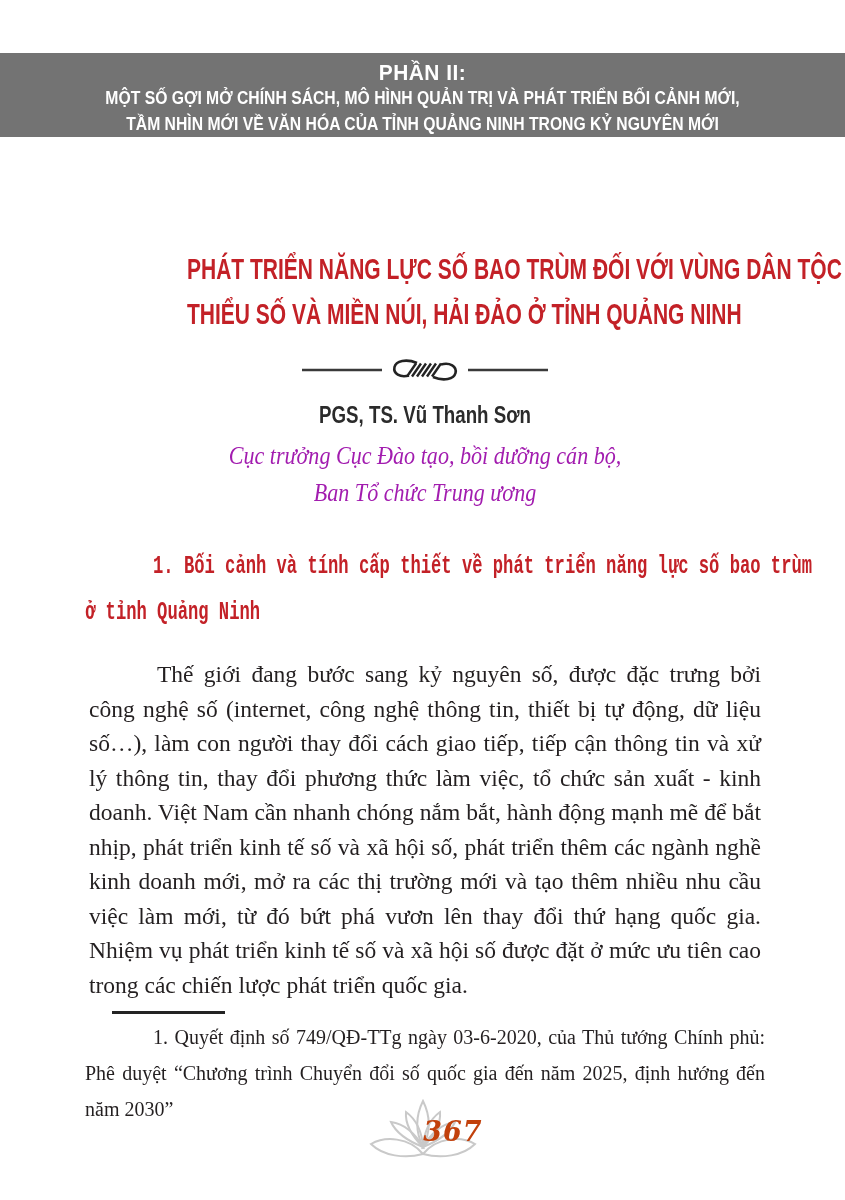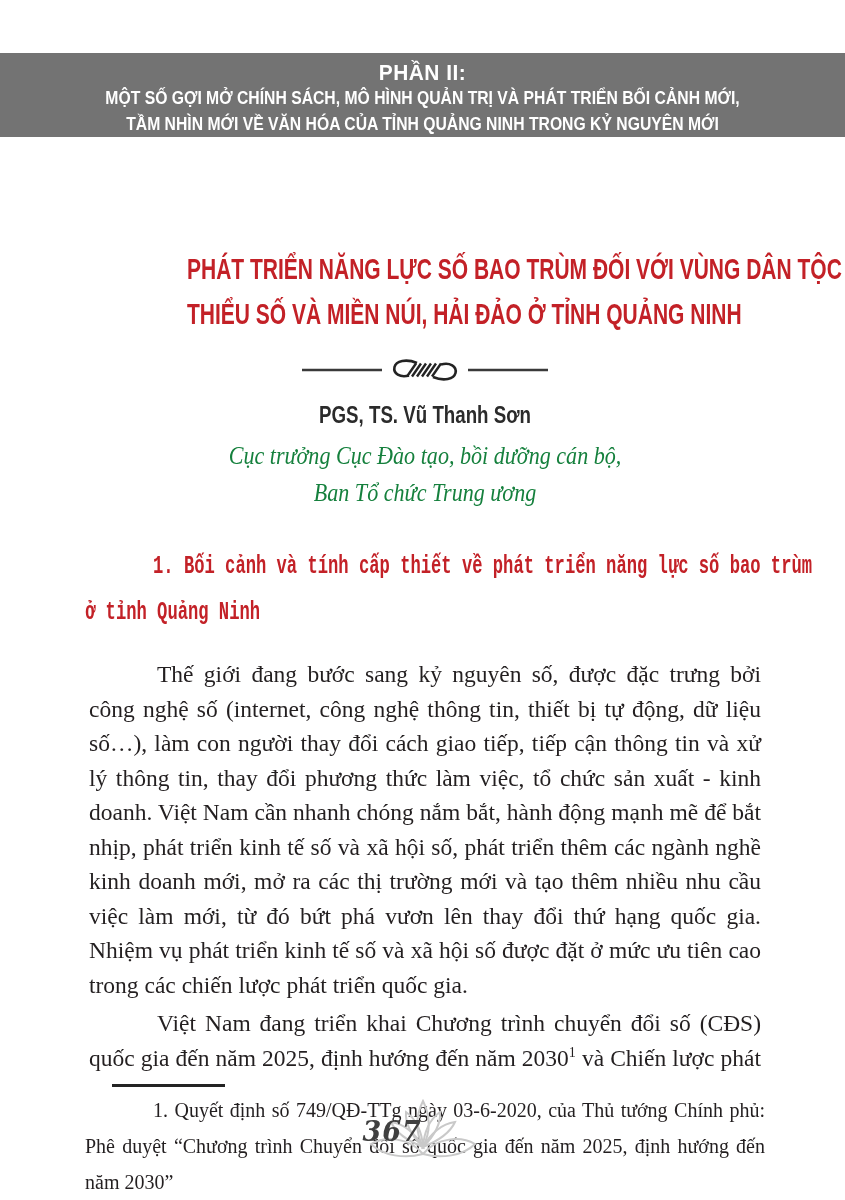--- a/index.html
+++ b/index.html
@@ -34,21 +34,21 @@
   .title{margin-top:238px;color:#c32127;font-family:"Liberation Sans",sans-serif;font-weight:bold;text-align:center;}
   .title .line{font-size:30px;line-height:45px;white-space:nowrap;transform:scaleX(.70);transform-origin:50% 50%;}
   .divider{margin-top:6px;text-align:center;line-height:0;}
   .author{
     margin-top:16px;text-align:center;
     font-family:"Liberation Sans",sans-serif;font-weight:bold;
     font-size:24px;line-height:32px;white-space:nowrap;
     transform:scaleX(.78);transform-origin:50% 50%;
     color:#2b2b2b;
   }
-  .affil{margin-top:6px;text-align:center;font-style:italic;font-size:26px;color:#15803d;}
+  .affil{margin-top:6px;text-align:center;font-style:italic;font-size:26px;color:#a21caf;}
   .affil .line{line-height:37px;white-space:nowrap;transform:scaleX(.85);transform-origin:50% 50%;}
   .heading{
     margin-top:32px;color:#c32127;
     font-family:Liberation Mono, monospace;font-weight:bold;
     font-size:26px;
   }
   .heading .l{line-height:46px;white-space:nowrap;transform:scaleX(.66);transform-origin:0 50%;}
   .heading .l1{margin-left:68px;}
   .bodytext p{
     margin:4px;font-size:23.5px;line-height:34.5px;
@@ -61,23 +61,23 @@
   .footnote{margin-top:9px;}
   .fn-rule{width:113px;height:0;border-top:3px solid #232323;margin-left:27px;}
   .fn-text{
     margin:5px 0 0 0;font-size:20px;line-height:36px;
     text-align:justify;text-indent:68px;color:#231f20;
   }
   
   .footer{position:absolute;top:1096px;left:0;width:845px;display:flex;justify-content:center;}
   .lotus-wrap{position:relative;width:120px;height:68px;}
   .page-num{
-    position:absolute;left:0;right:0;top:20px;text-align:left;
+    position:absolute;left:0;right:0;top:20px;text-align:right;
     font-family:"DejaVu Serif",serif;font-style:italic;font-weight:bold;
-    font-size:27px;letter-spacing:1px;color:#404040;
+    font-size:27px;letter-spacing:1px;color:#c2410c;
   }
 </style>
 </head>
 <body>
 
 <header class="banner">
   <div class="part">PHẦN II:</div>
   <div class="sub">MỘT SỐ GỢI MỞ CHÍNH SÁCH, MÔ HÌNH QUẢN TRỊ VÀ PHÁT TRIỂN BỐI CẢNH MỚI,</div>
   <div class="sub">TẦM NHÌN MỚI VỀ VĂN HÓA CỦA TỈNH QUẢNG NINH TRONG KỶ NGUYÊN MỚI</div>
 </header>
@@ -113,21 +113,20 @@
     <div class="line">Ban Tổ chức Trung ương</div>
   </div>
 
   <h2 class="heading">
     <div class="l l1">1. Bối cảnh và tính cấp thiết về phát triển năng lực số bao trùm</div>
     <div class="l">ở tỉnh Quảng Ninh</div>
   </h2>
 
   <div class="bodytext">
     <p class="first">Thế giới đang bước sang kỷ nguyên số, được đặc trưng bởi công nghệ số (internet, công nghệ thông tin, thiết bị tự động, dữ liệu số…), làm con người thay đổi cách giao tiếp, tiếp cận thông tin và xử lý thông tin, thay đổi phương thức làm việc, tổ chức sản xuất - kinh doanh. Việt Nam cần nhanh chóng nắm bắt, hành động mạnh mẽ để bắt nhịp, phát triển kinh tế số và xã hội số, phát triển thêm các ngành nghề kinh doanh mới, mở ra các thị trường mới và tạo thêm nhiều nhu cầu việc làm mới, từ đó bứt phá vươn lên thay đổi thứ hạng quốc gia. Nhiệm vụ phát triển kinh tế số và xã hội số được đặt ở mức ưu tiên cao trong các chiến lược phát triển quốc gia.</p>
-    <p class="force-justify"><span>Việt Nam đang triển khai Chương trình chuyển đổi số (CĐS) quốc gia đến năm 2025, định hướng đến năm 2030</span><sup class="fnmark">1</sup><span> và Chiến lược phát</span></p>
   </div>
 
   <div class="footnote">
     <div class="fn-rule"></div>
     <p class="fn-text">1. Quyết định số 749/QĐ-TTg ngày 03-6-2020, của Thủ tướng Chính phủ: Phê duyệt “Chương trình Chuyển đổi số quốc gia đến năm 2025, định hướng đến năm 2030”</p>
   </div>
 
 </main>
 
 <footer class="footer">

